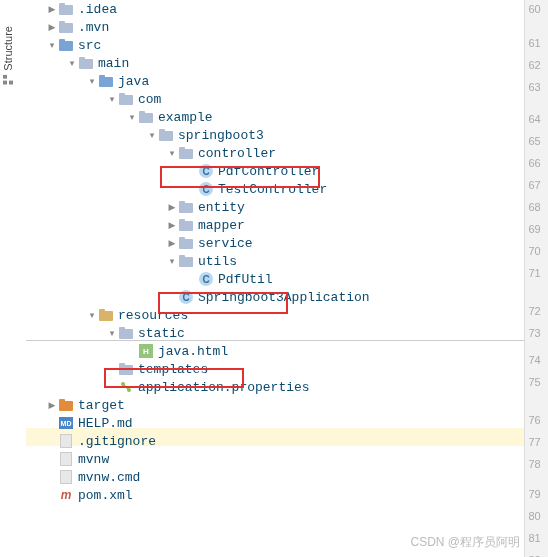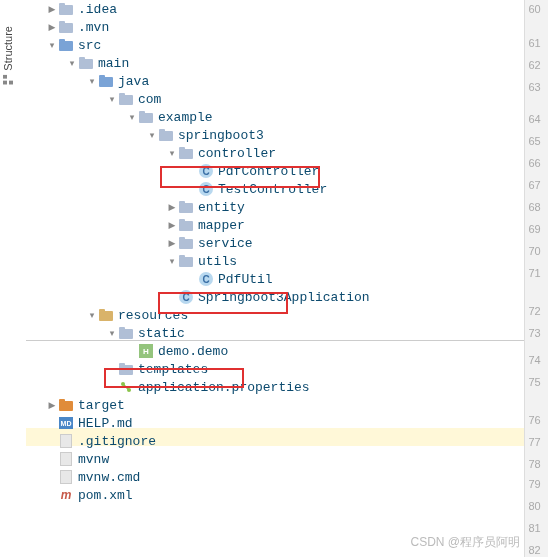--- a/index.html
+++ b/index.html
@@ -215,21 +215,21 @@
           <rect width="14" height="10" y="2" rx="1"></rect>
           <rect width="6" height="3" rx="1"></rect>
         </svg>
       </span>
       <span class="label">static</span>
     </div>
   <div class="row" style="padding-left:112px">
       <span class="icon">
         <span class="html-ic">H</span>
       </span>
-      <span class="label">demo.demo</span>
+      <span class="label">java.html</span>
     </div>
   <div class="row" style="padding-left:92px">
       <span class="icon folder">
         <svg width="14" height="12">
           <rect width="14" height="10" y="2" rx="1"></rect>
           <rect width="6" height="3" rx="1"></rect>
         </svg>
       </span>
       <span class="label">templates</span>
     </div>
@@ -307,21 +307,21 @@
   <div class="ln" style="margin-top:4px">69</div>
   <div class="ln" style="margin-top:4px">70</div>
   <div class="ln" style="margin-top:4px">71</div>
   <div class="ln" style="margin-top:20px">72</div>
   <div class="ln" style="margin-top:4px">73</div>
   <div class="ln" style="margin-top:9px">74</div>
   <div class="ln" style="margin-top:4px">75</div>
   <div class="ln" style="margin-top:20px">76</div>
   <div class="ln" style="margin-top:4px">77</div>
   <div class="ln" style="margin-top:4px">78</div>
-  <div class="ln" style="margin-top:2px">79</div>
+  <div class="ln" style="margin-top:12px">79</div>
   <div class="ln" style="margin-top:4px">80</div>
   <div class="ln" style="margin-top:4px">81</div>
   <div class="ln" style="margin-top:4px">82</div>
   <div class="ln" style="margin-top:20px">83</div>
   <div class="ln" style="margin-top:4px">84</div>
   <div class="ln" style="margin-top:4px">85</div>
 </div>
 
 <div class="watermark">CSDN @程序员阿明</div>
 

